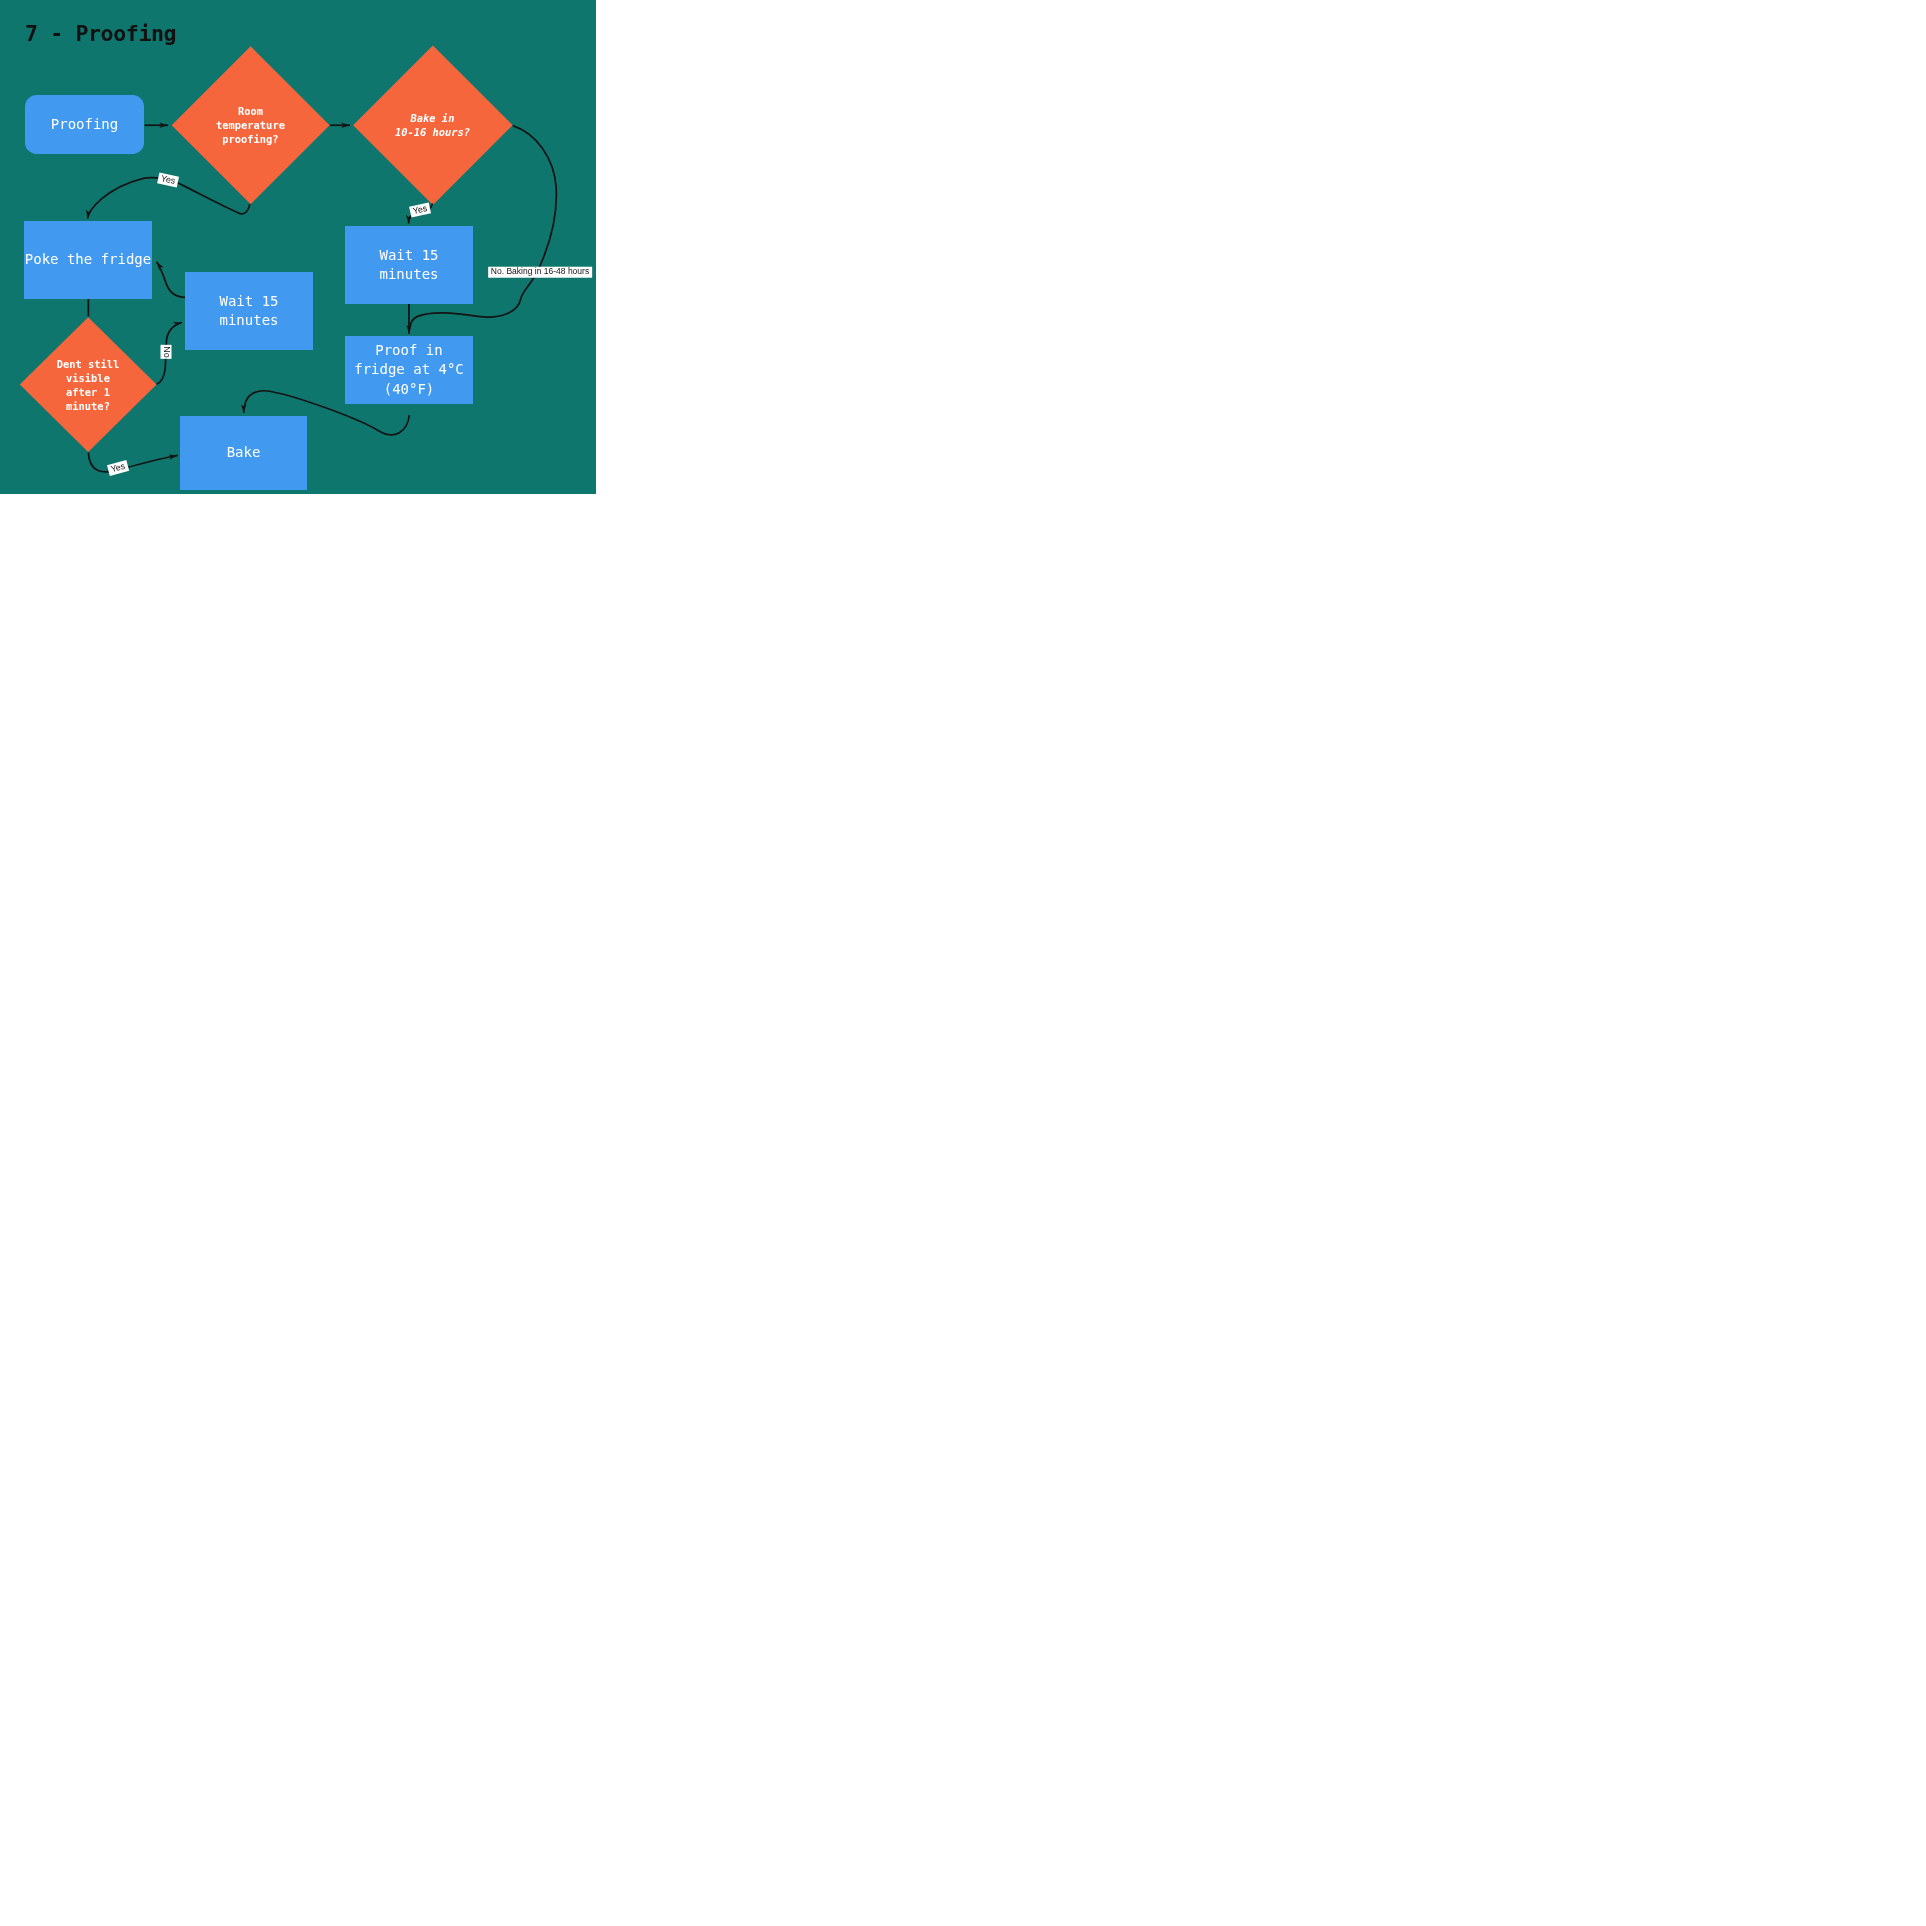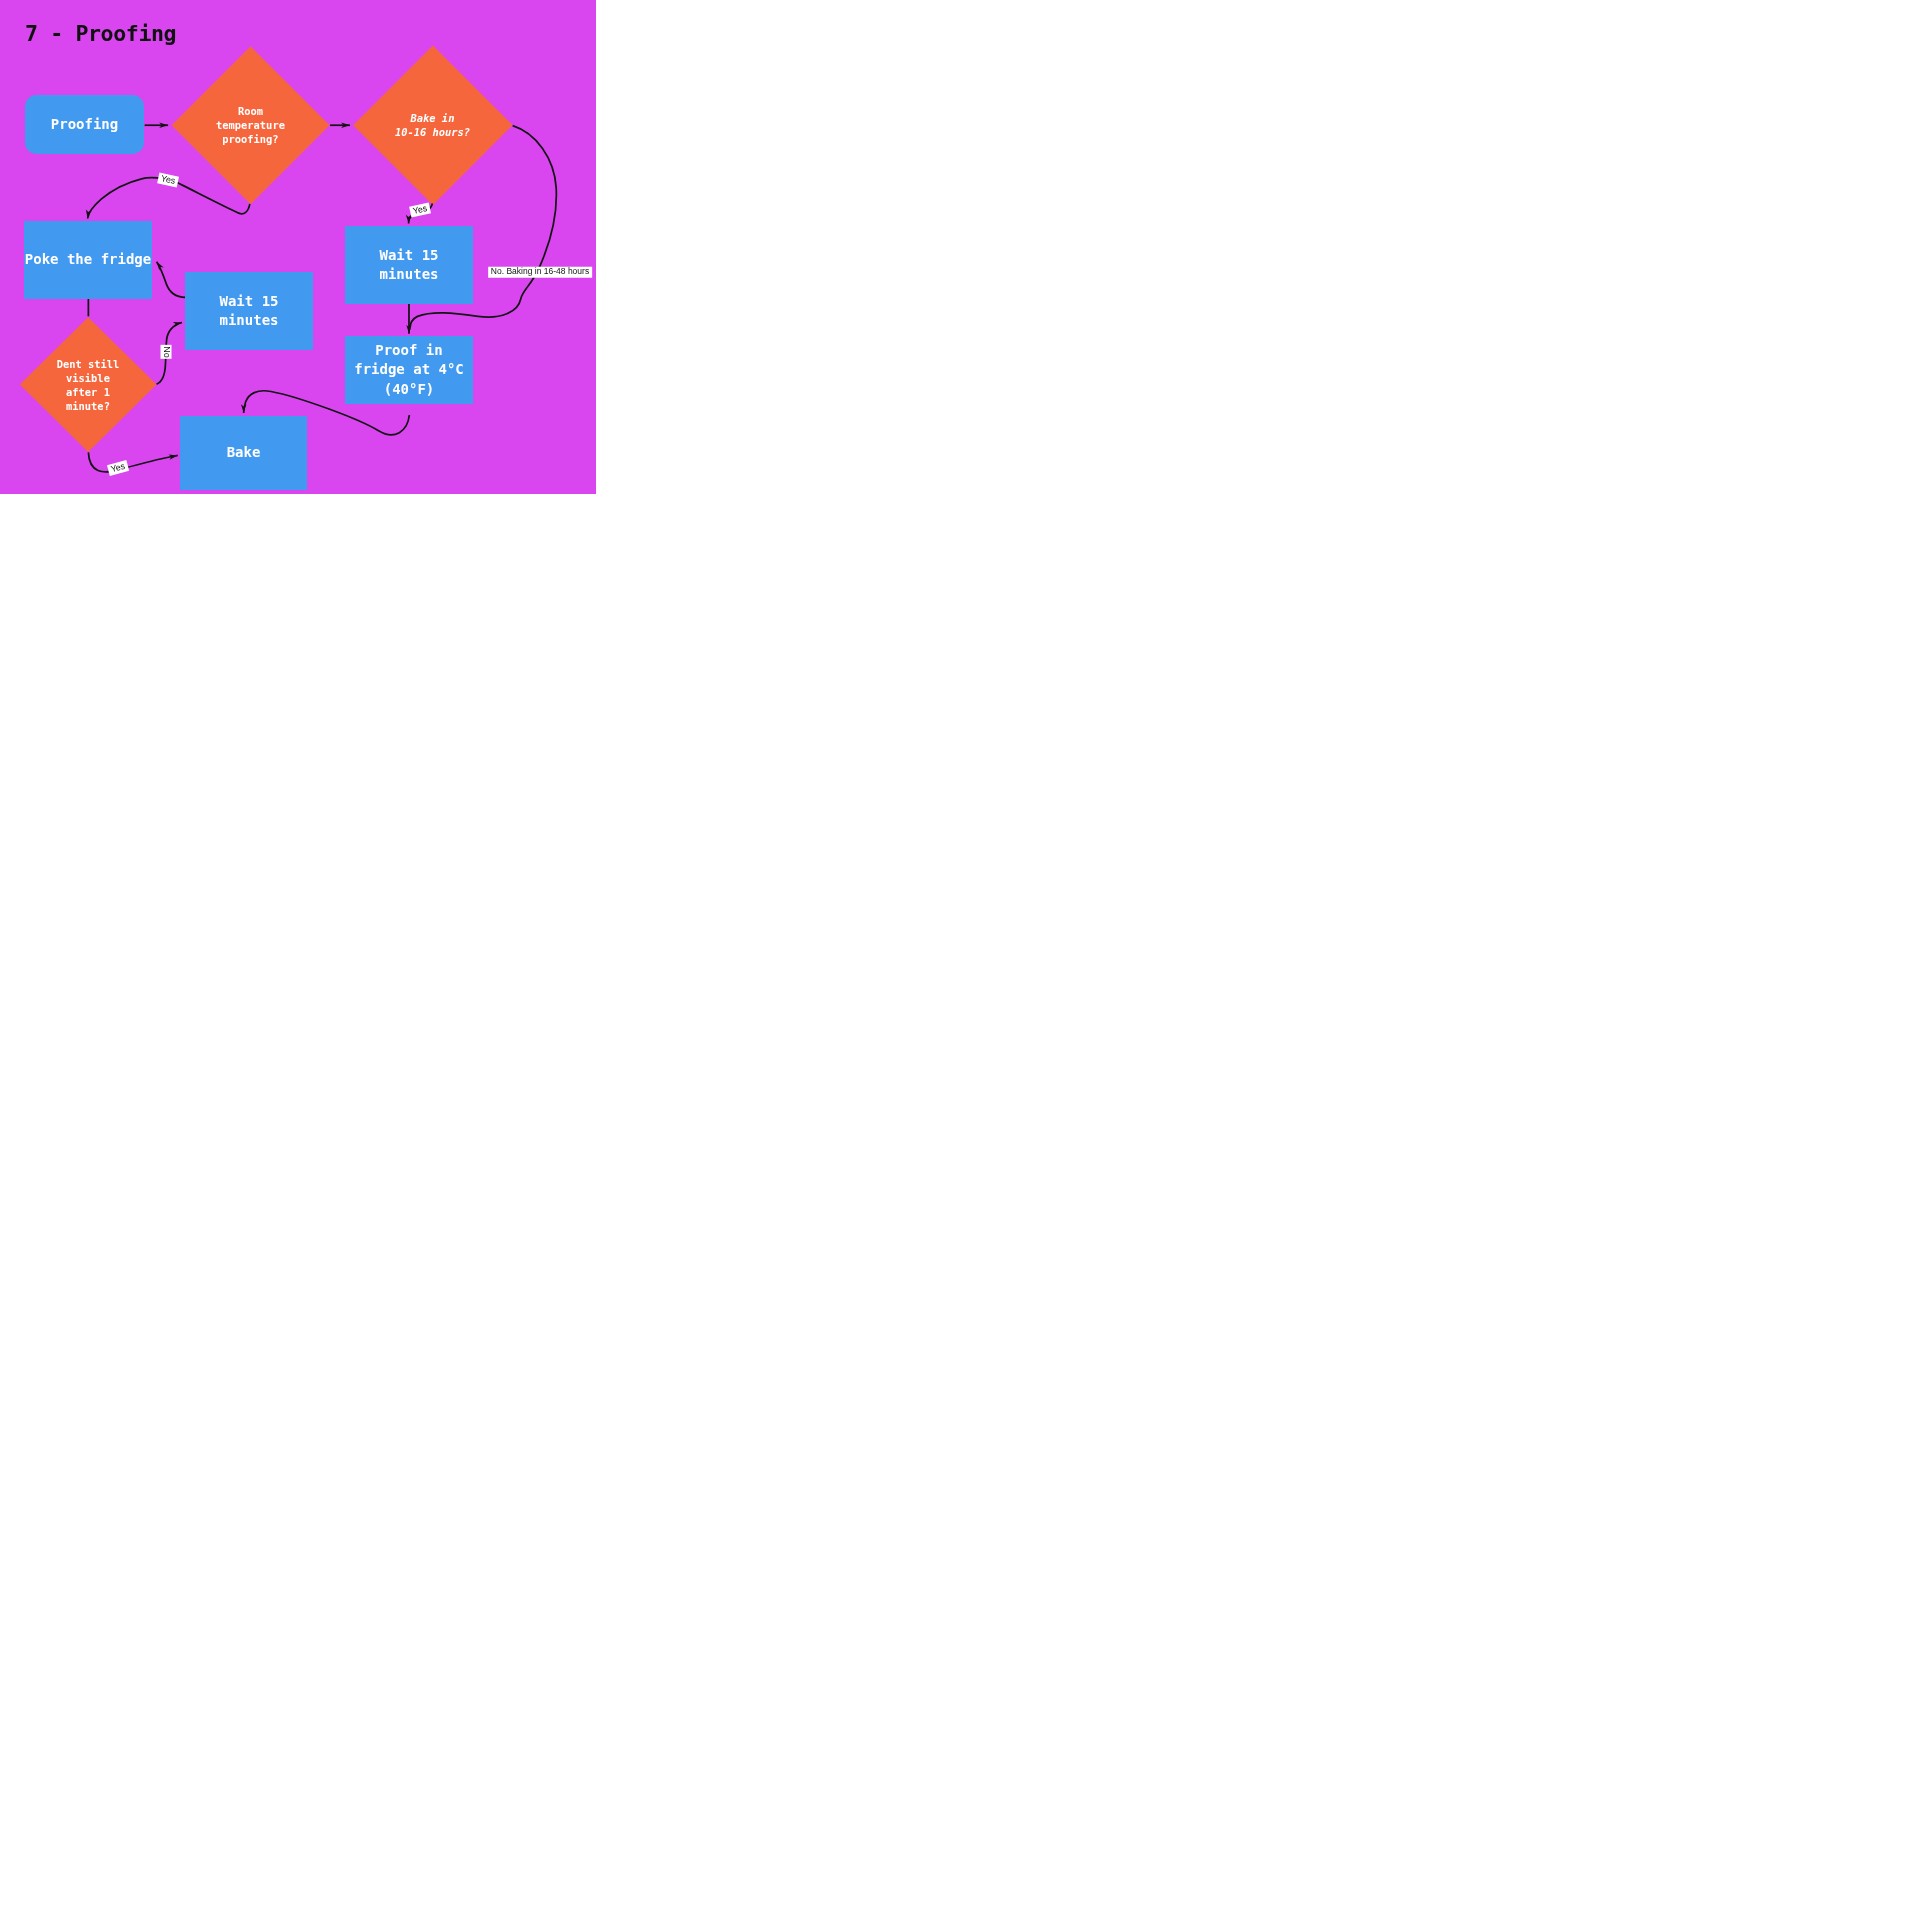--- a/index.html
+++ b/index.html
@@ -1,39 +1,39 @@
 <!DOCTYPE html>
 <html style="font-size:6.2px"><head>
 <meta charset="utf-8">
 <style>
   html,body{margin:0;padding:0;background:#ffffff;}
   .canvas{
     position:relative;
     width:596px;height:494px;
-    background:#d946ef;
+    background:#0f766e;
     overflow:hidden;
     font-family:"DejaVu Sans Mono",monospace;
   }
   .layer{position:absolute;left:0;top:0;z-index:1;}
   .title{
     position:absolute;
     margin:0;
     font:bold 21.6px/1.1 "DejaVu Sans Mono",monospace;
     color:#111111;
     letter-spacing:-0.4px;
     z-index:2;
     white-space:nowrap;
   }
   .node{
     position:absolute;
     display:flex;align-items:center;justify-content:center;
     text-align:center;
     color:#ffffff;
     font-family:"DejaVu Sans Mono",monospace;
-    font-weight:bold;
+    font-weight:normal;
     white-space:pre-line;
     z-index:2;
     box-sizing:border-box;
   }
   .node.rect{background:#4299F0;font-size:14px;line-height:1.38;}
   .node.rounded{border-radius:11.6px;}
   .dlabel{
     position:absolute;
     display:flex;align-items:center;justify-content:center;
     text-align:center;

